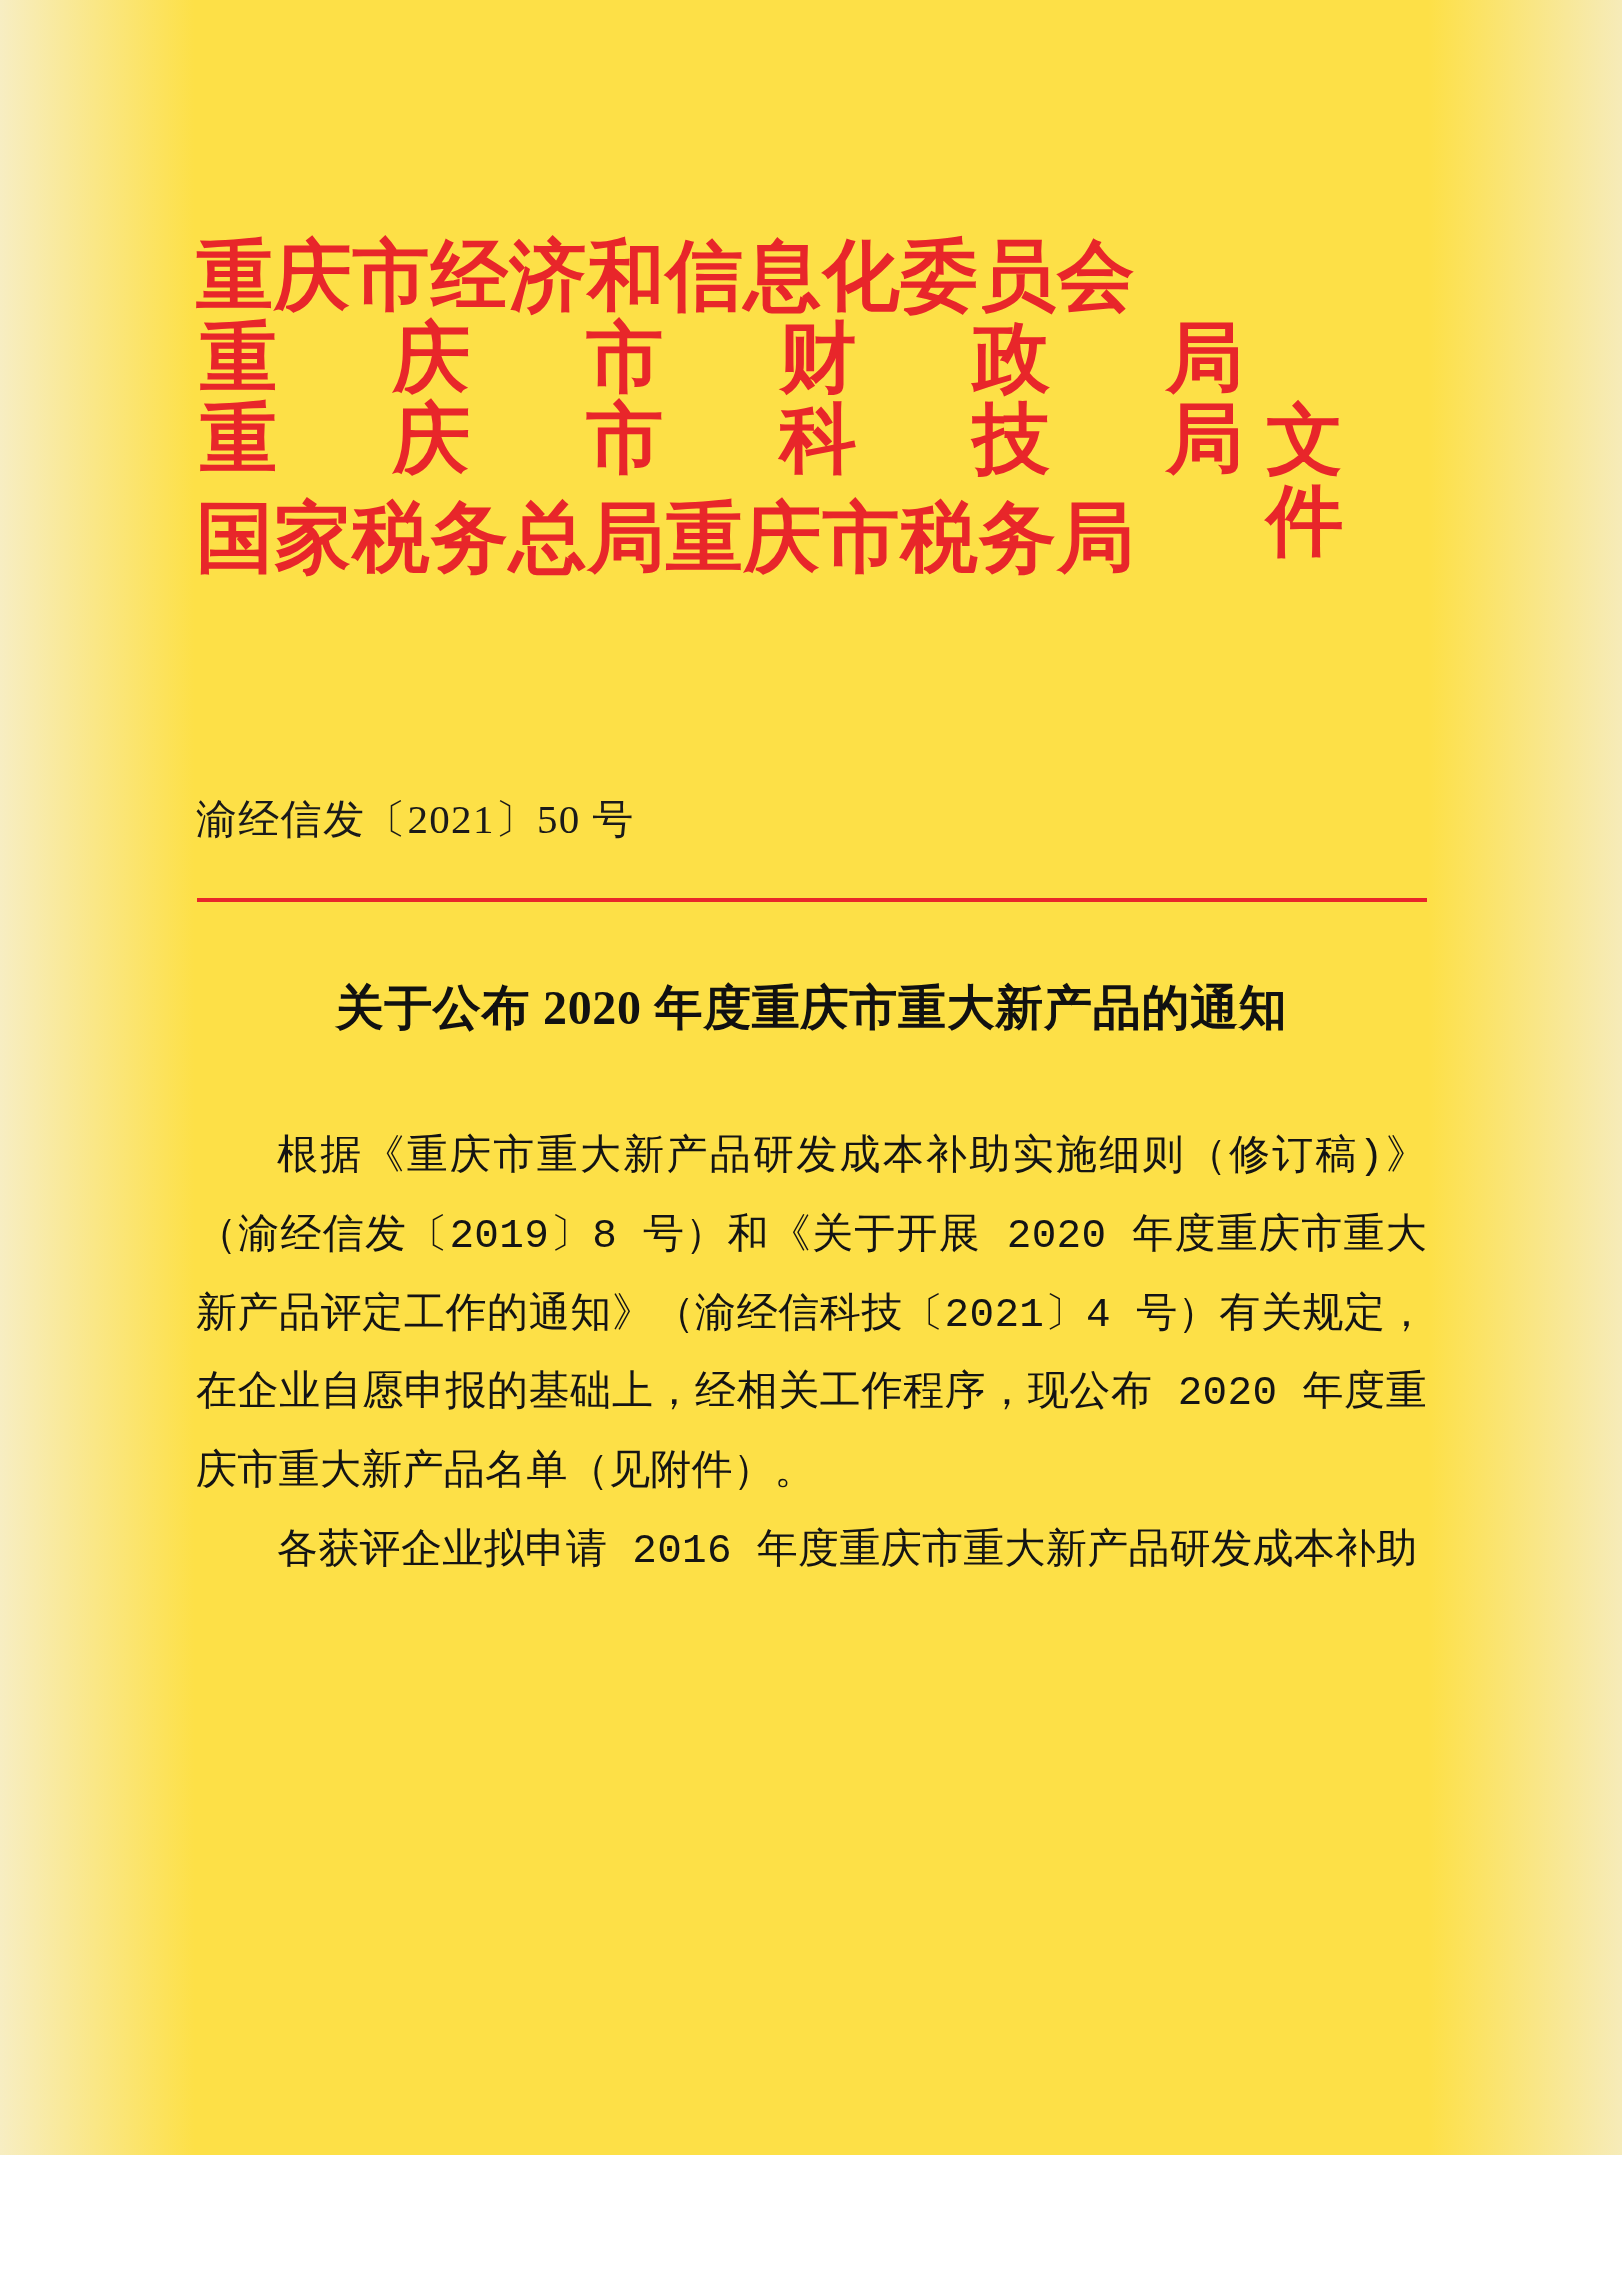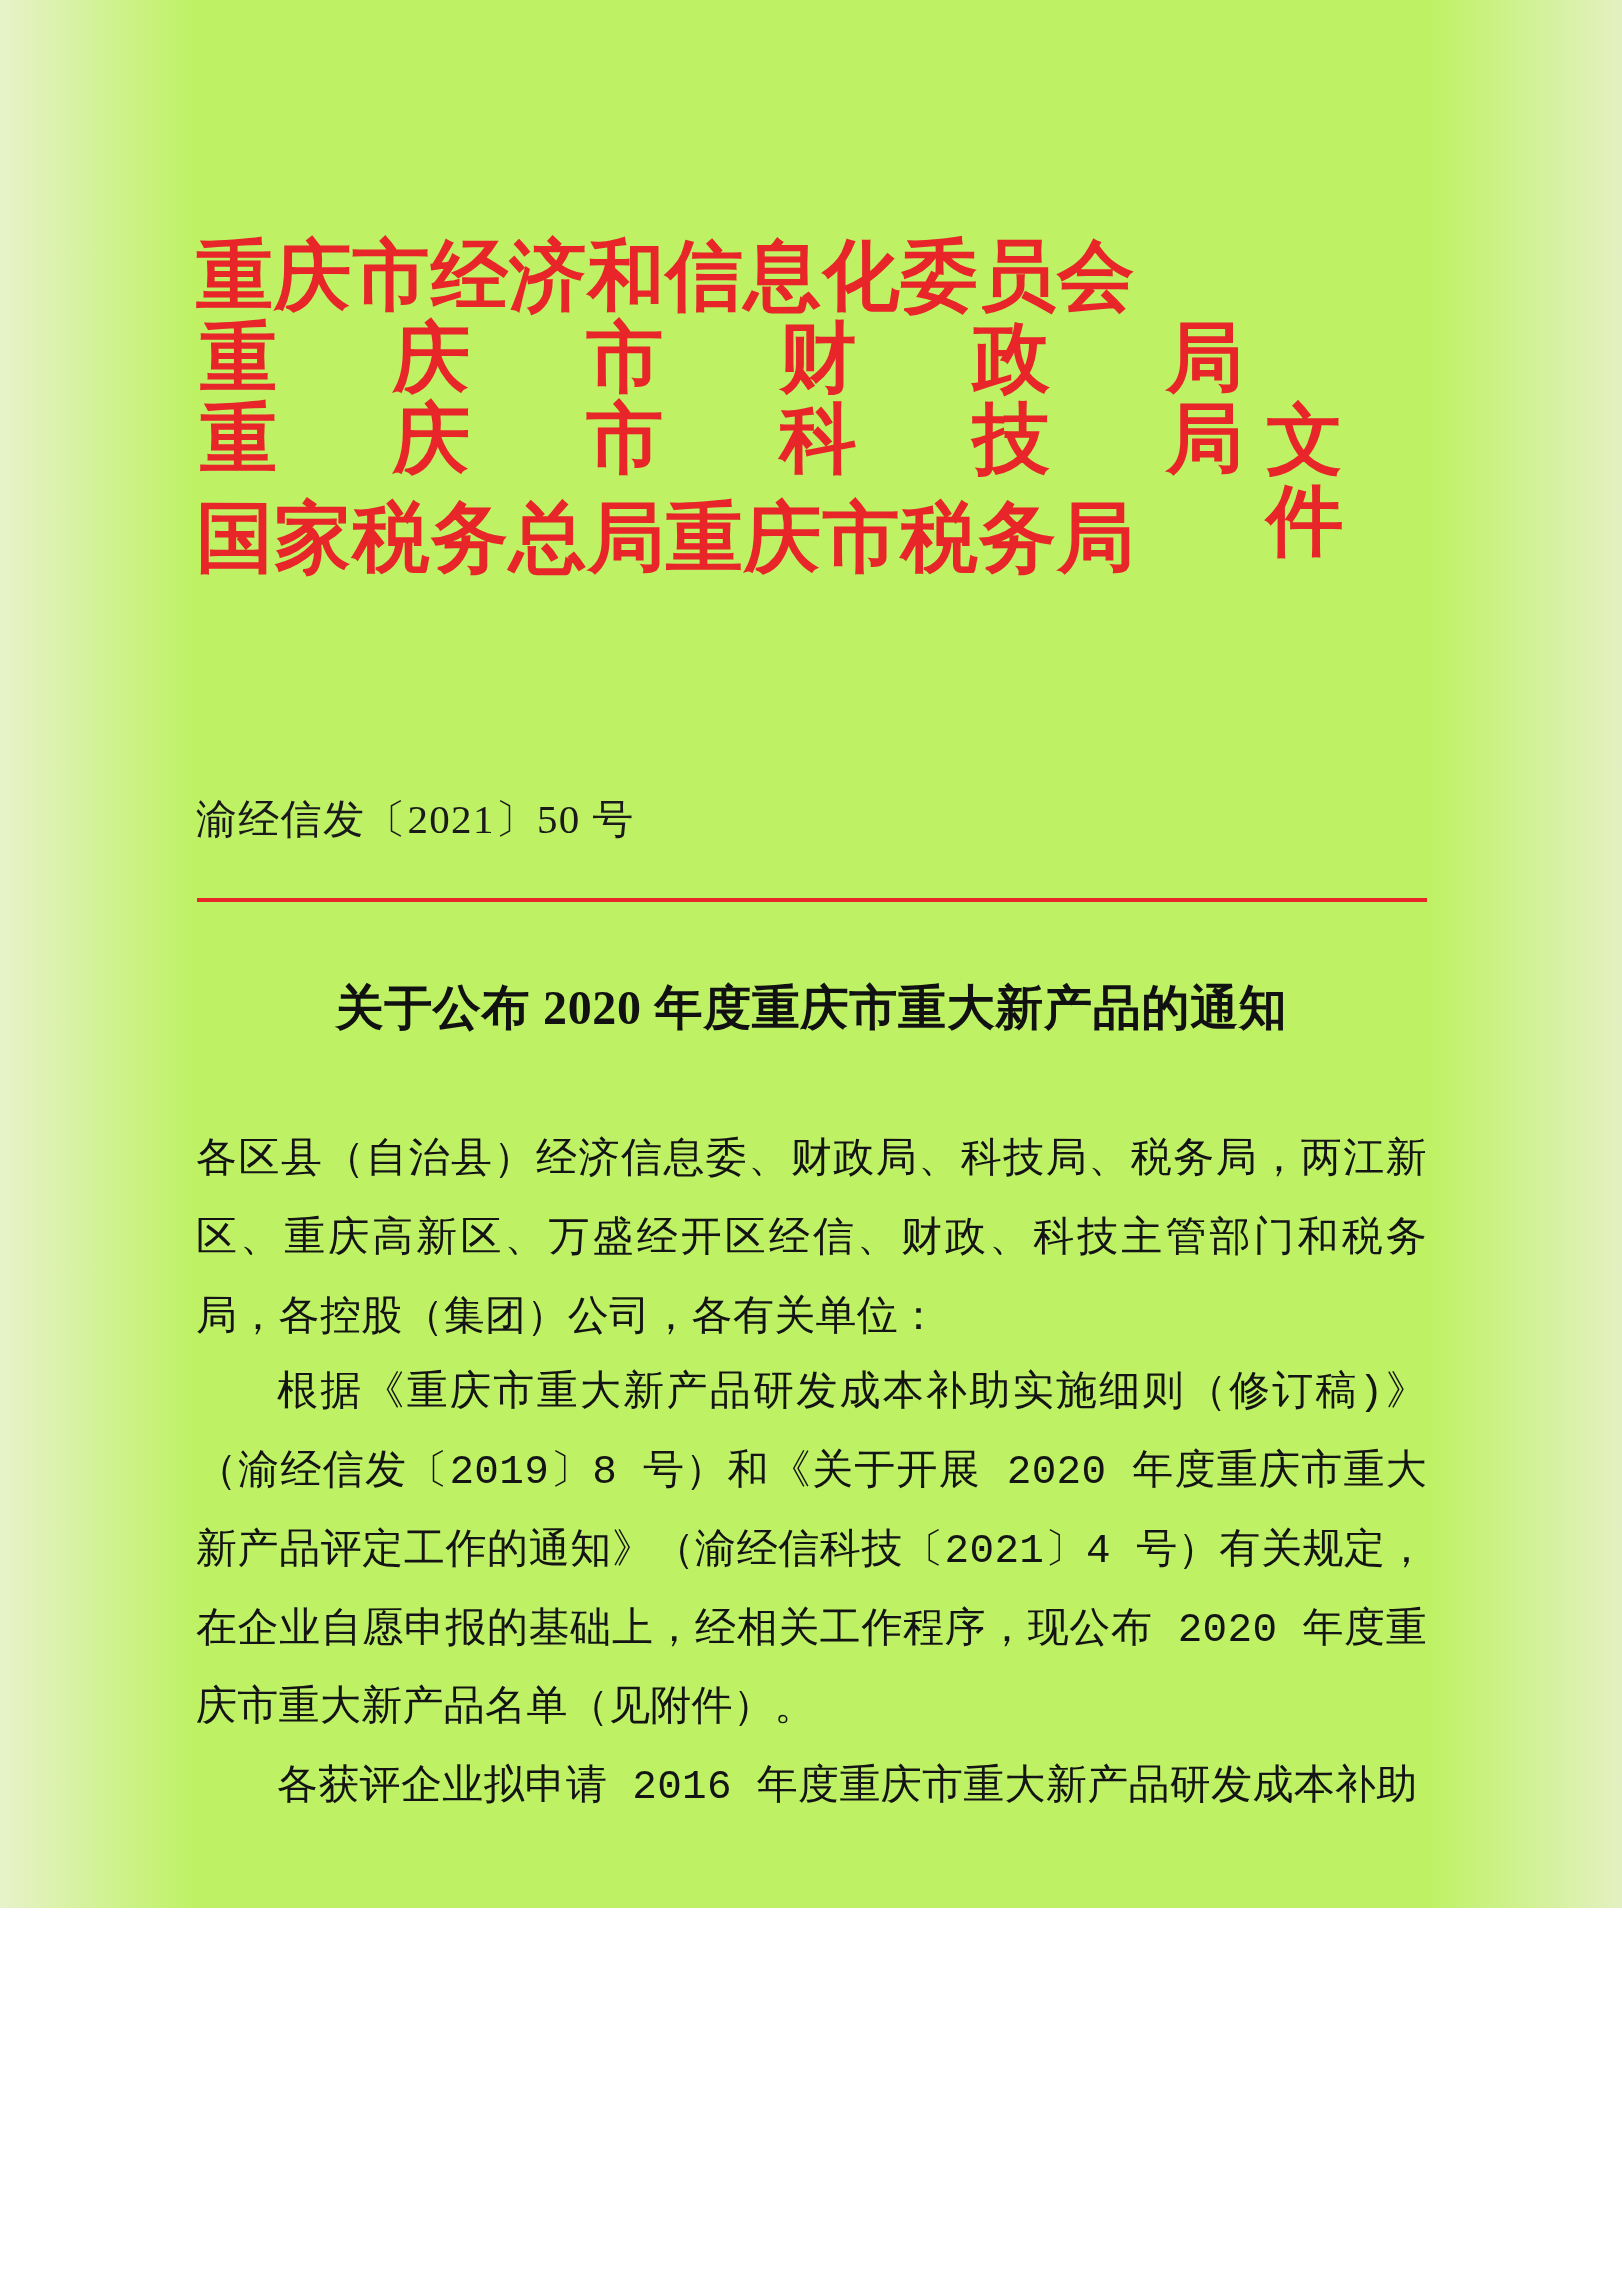--- a/index.html
+++ b/index.html
@@ -6,22 +6,22 @@
     margin: 0;
     padding: 0;
     background: #ffffff;
   }
   body {
     font-family: "Liberation Serif", "DejaVu Serif", serif;
   }
   .page {
     position: relative;
     width: 1623px;
-    height: 1908px;
-    background: #bef264;
+    height: 2155px;
+    background: #fde047;
     box-sizing: border-box;
     overflow: hidden;
   }
   
   .page::before {
     content: "";
     position: absolute;
     inset: 0;
     background:
       linear-gradient(90deg, rgba(245,242,236,0.75) 0%, rgba(255,255,255,0) 12%,
@@ -166,20 +166,19 @@
       </div>
     </div>
 
     <div class="docnum">渝经信发〔2021〕50 号</div>
 
     <div class="redrule"></div>
 
     <div class="doc-title">关于公布 2020 年度重庆市重大新产品的通知</div>
 
     <div class="body-text">
-      <p>各区县（自治县）经济信息委、财政局、科技局、税务局，两江新区、重庆高新区、万盛经开区经信、财政、科技主管部门和税务局，各控股（集团）公司，各有关单位：</p>
       <p class="indent">根据《重庆市重大新产品研发成本补助实施细则（修订稿)》（渝经信发〔2019〕8 号）和《关于开展 2020 年度重庆市重大新产品评定工作的通知》（渝经信科技〔2021〕4 号）有关规定，在企业自愿申报的基础上，经相关工作程序，现公布 2020 年度重庆市重大新产品名单（见附件）。</p>
       <p class="indent">各获评企业拟申请 2016 年度重庆市重大新产品研发成本补助</p>
     </div>
 
   </div>
 </div>
 
 
 </body></html>

